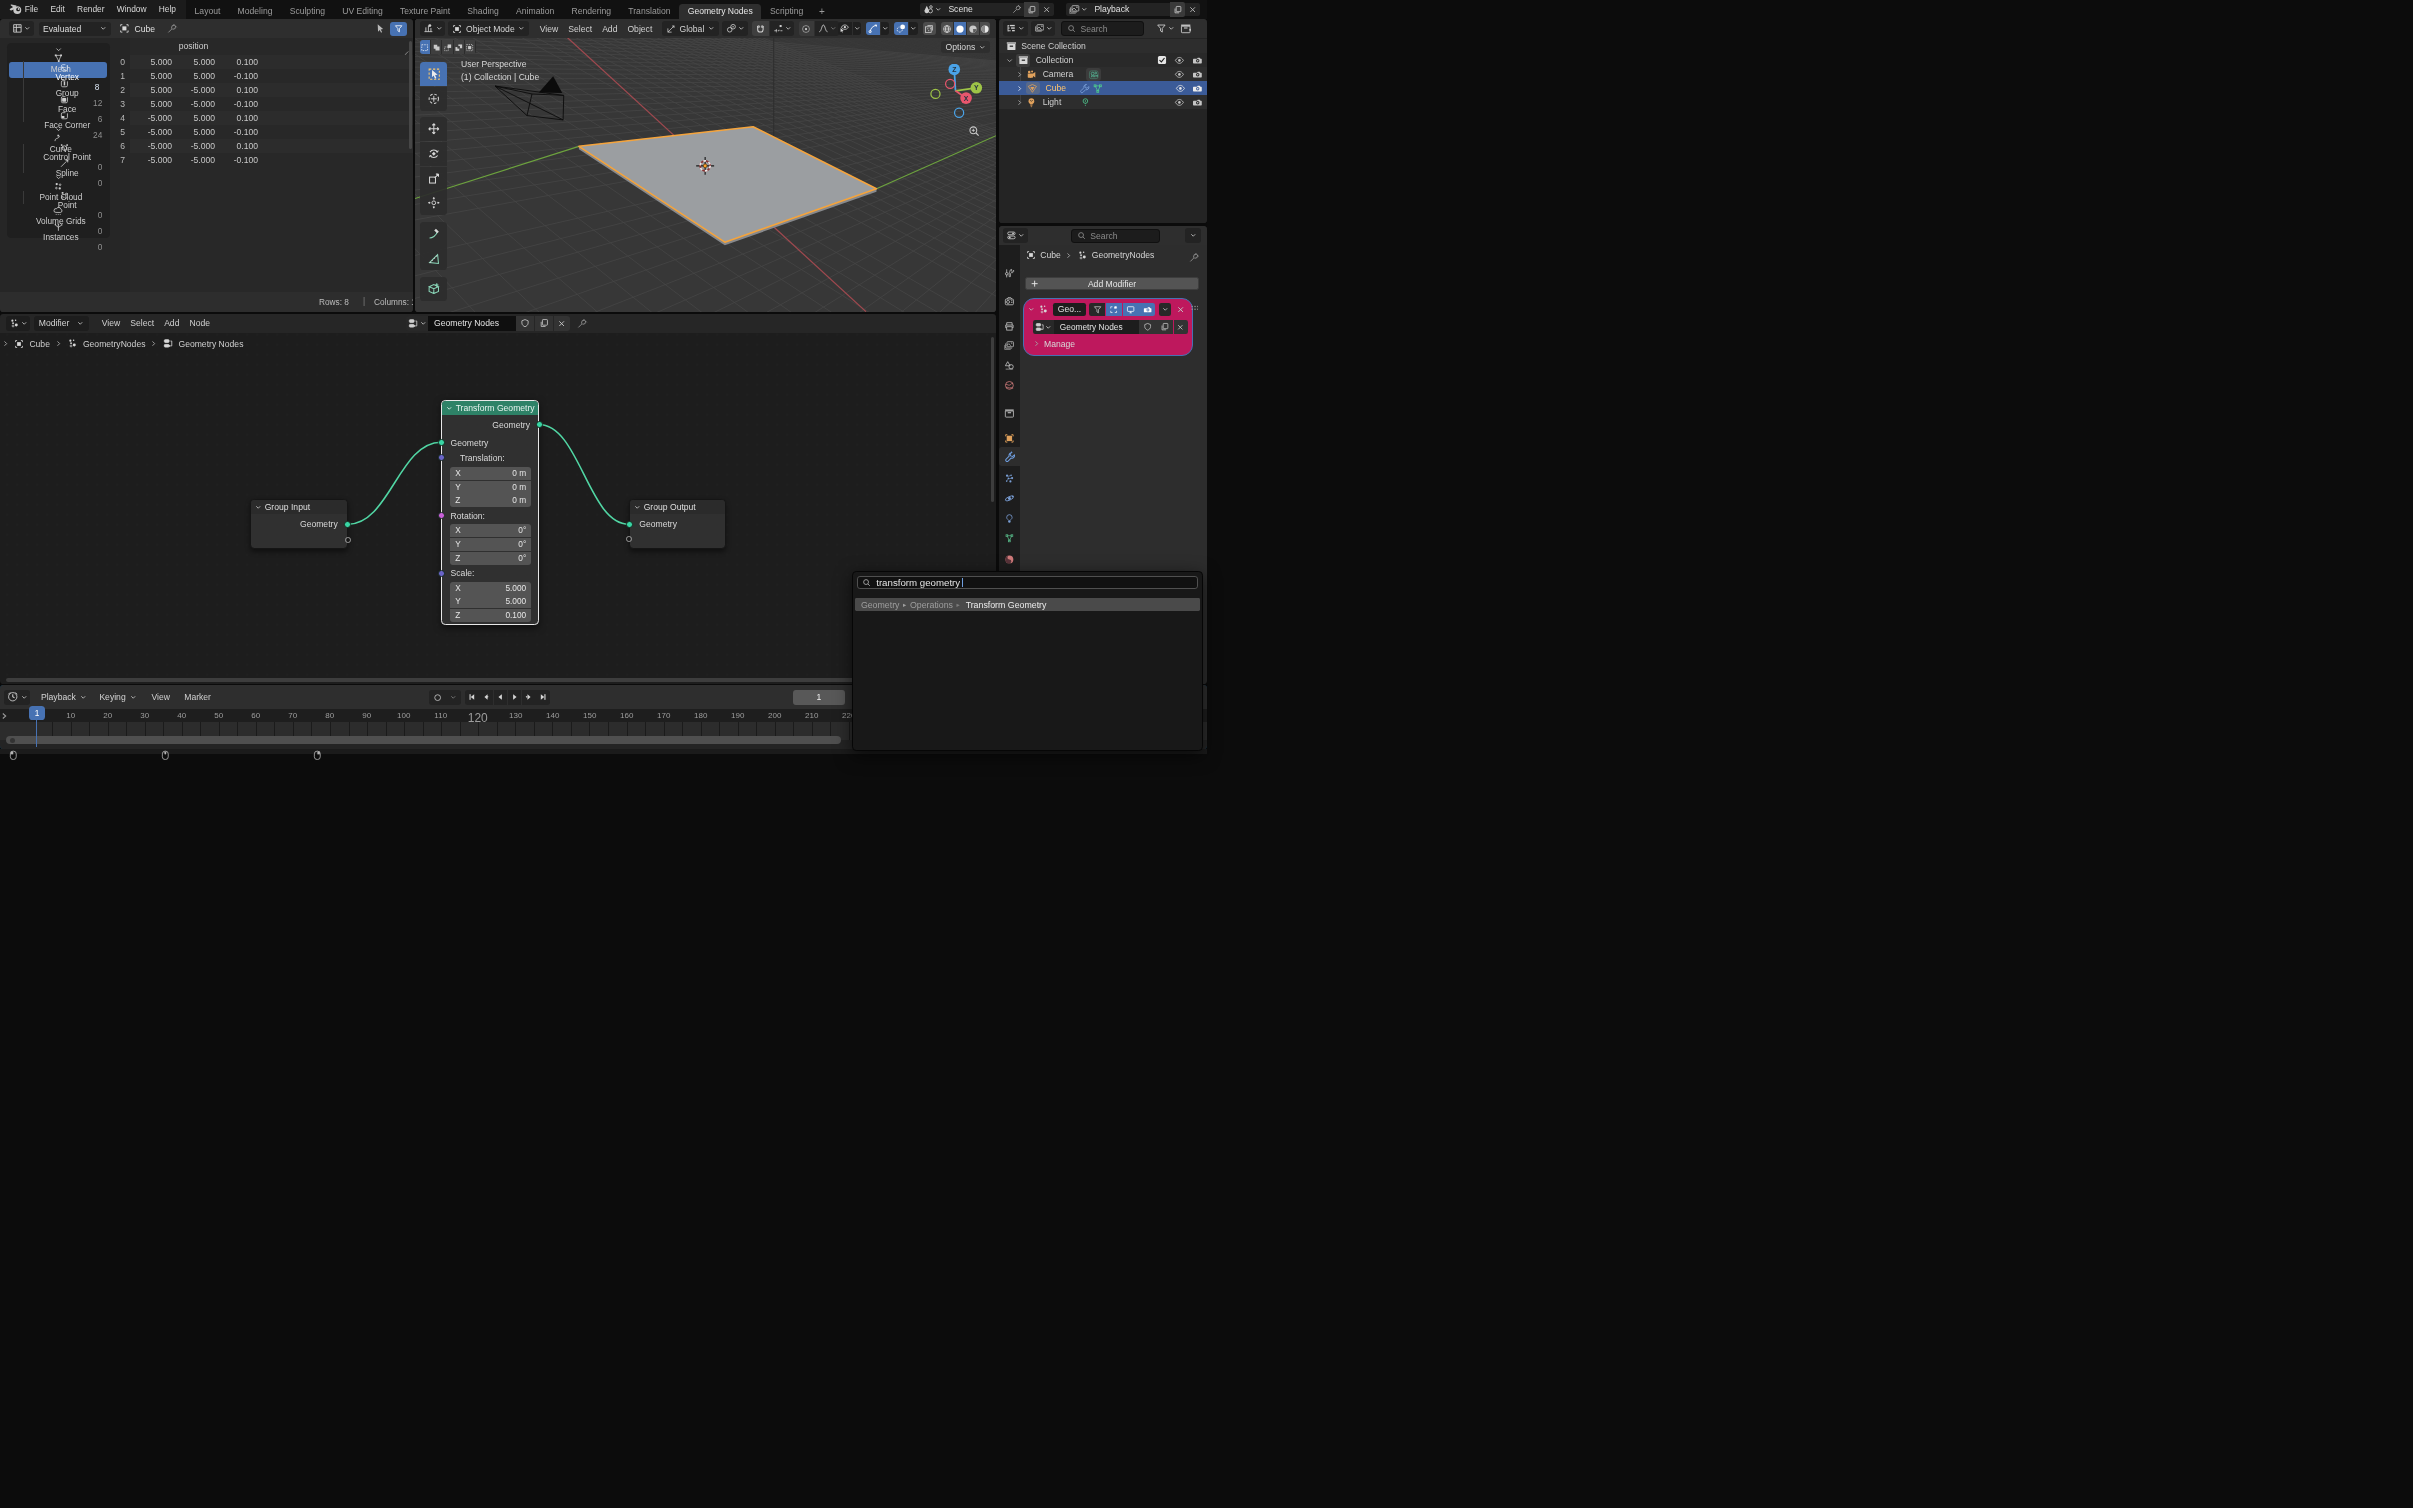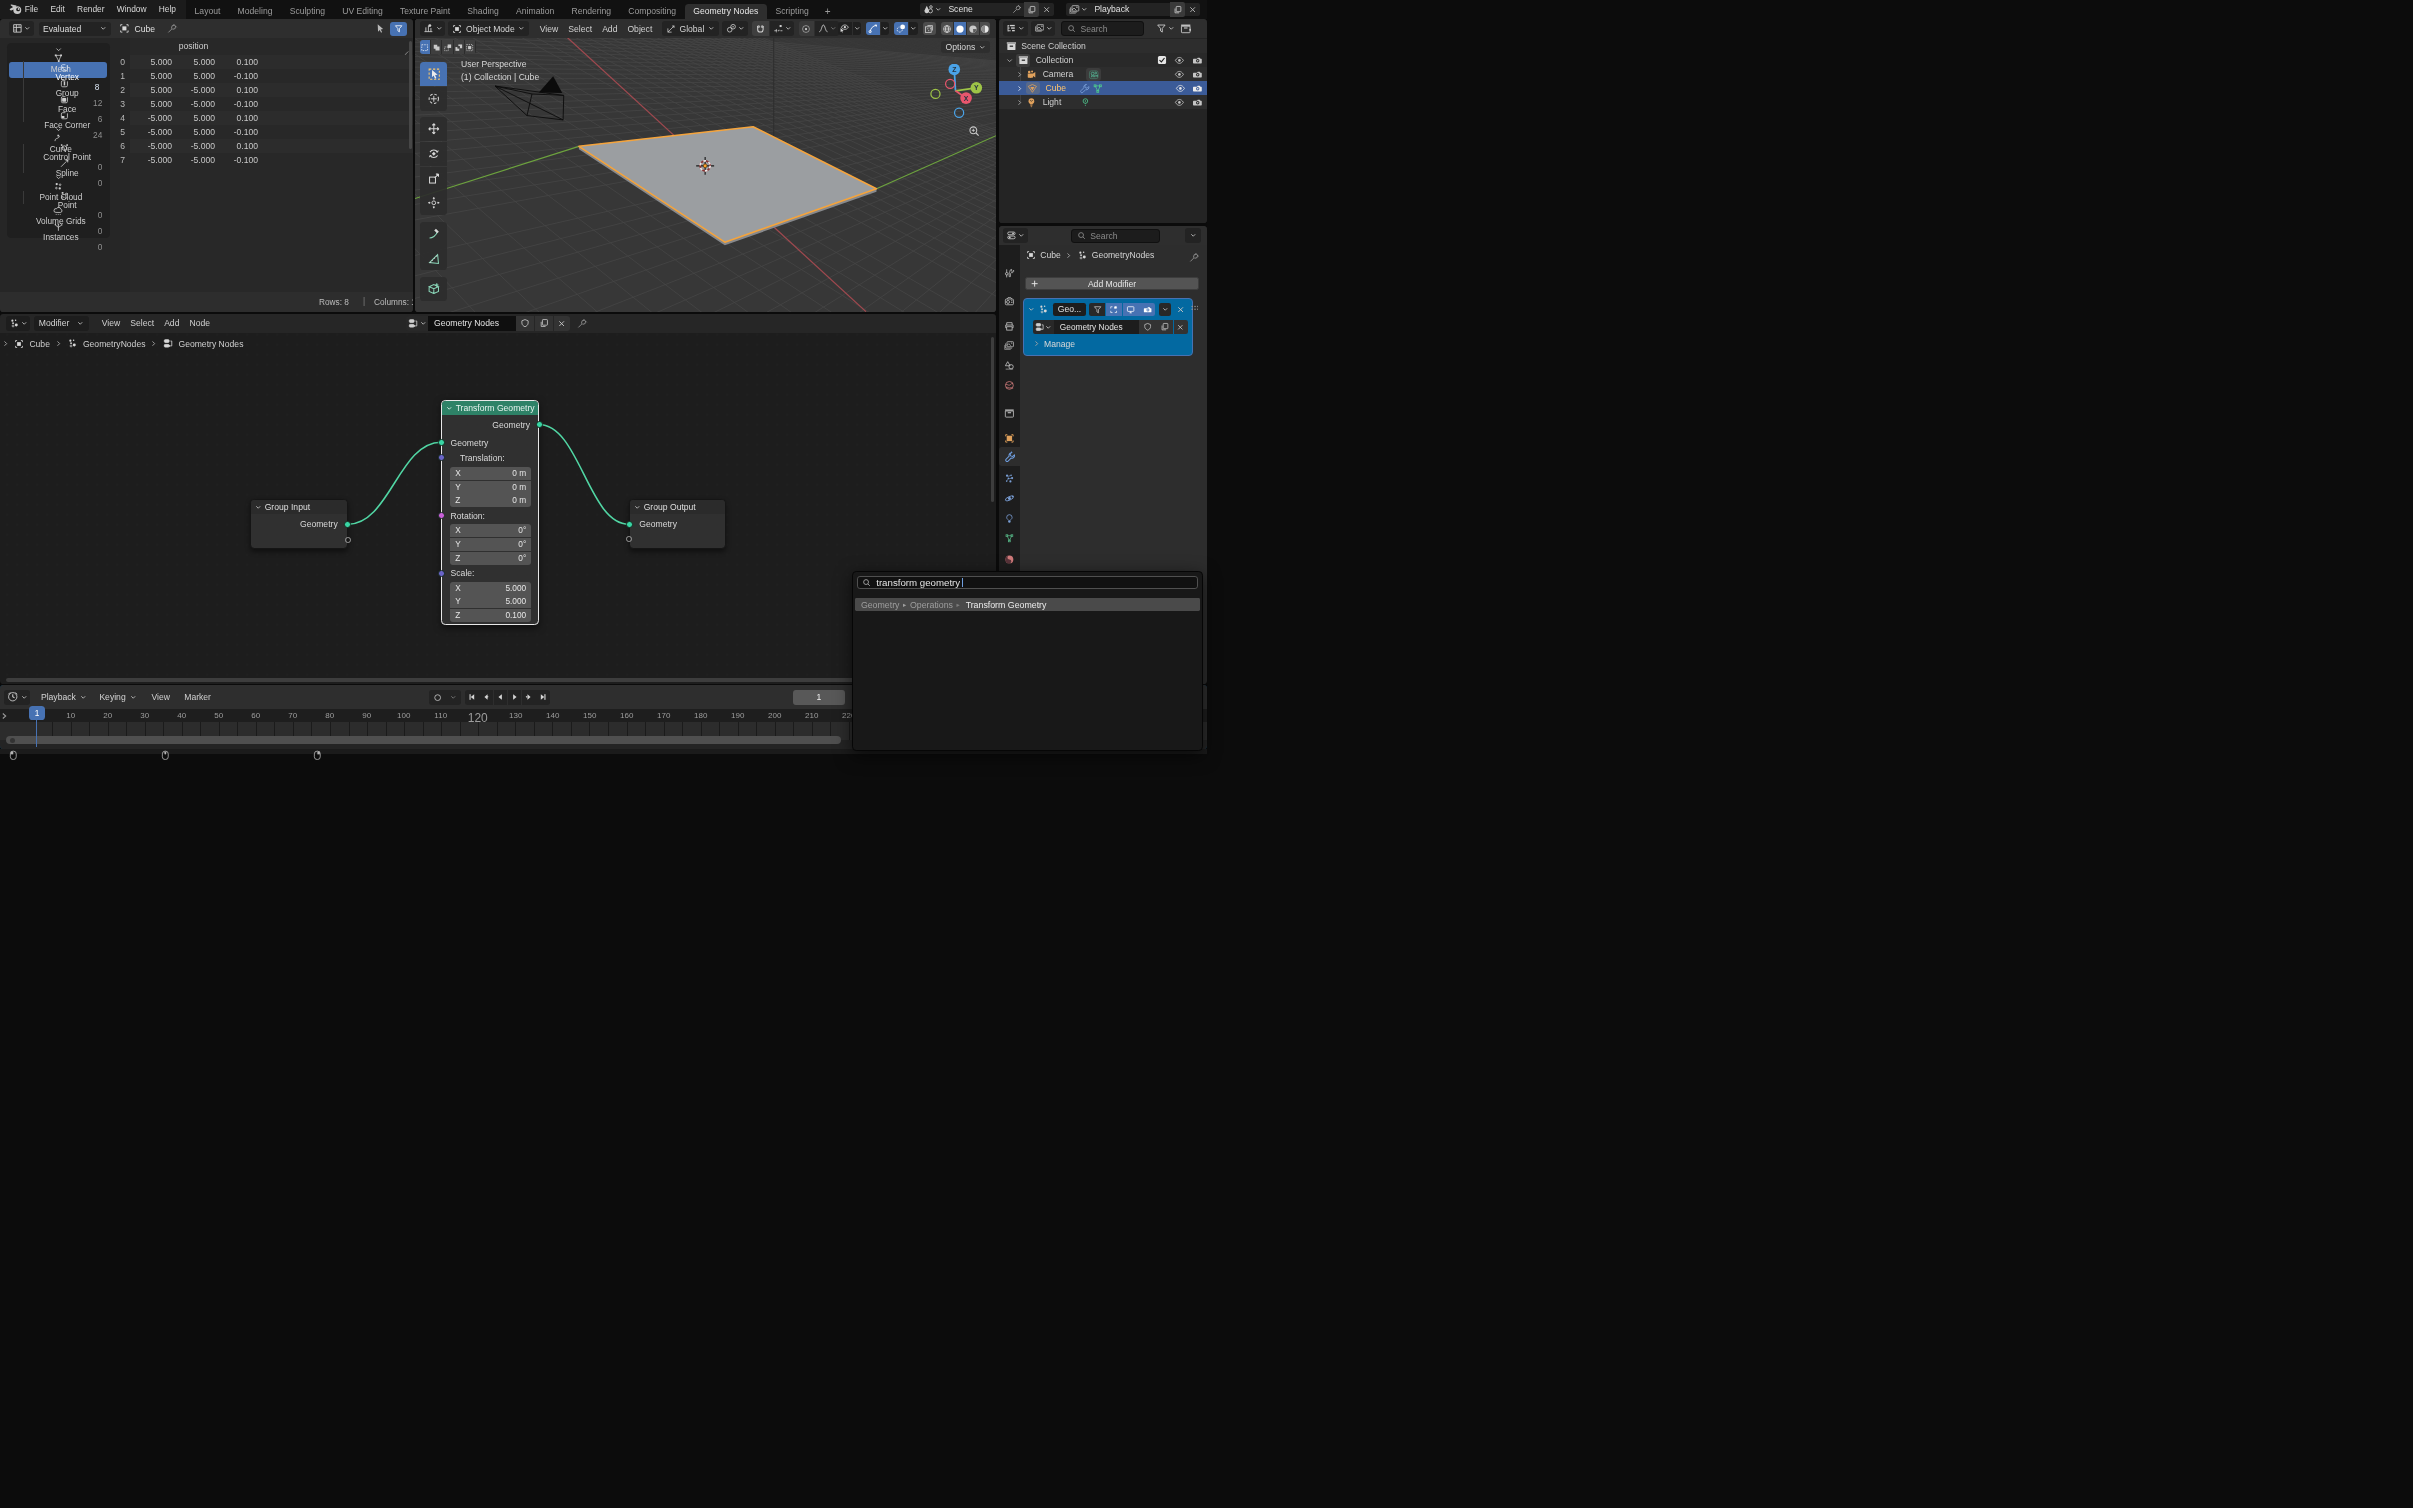--- a/index.html
+++ b/index.html
@@ -82,21 +82,21 @@
       </div>
     <div id="tabs">
       <span class="tab">Layout</span>
         <span class="tab">Modeling</span>
         <span class="tab">Sculpting</span>
         <span class="tab">UV Editing</span>
         <span class="tab">Texture Paint</span>
         <span class="tab">Shading</span>
         <span class="tab">Animation</span>
         <span class="tab">Rendering</span>
-        <span class="tab">Compositing</span>
+        <span class="tab">Translation</span>
         <span class="tab active">Geometry Nodes</span>
         <span class="tab">Scripting</span>
         <span class="tab" style="font-size:10px;padding:0 7.2px">+</span>
     </div>
     <div id="sceneblk">
       <div class="idsel" style="width:136px">
         <span class="ic">
           <svg width="10.8" height="10.8" viewBox="0 0 16 16" fill="none" stroke="#cdcdcd" stroke-width="1.2">
               <path d="M5.6 2.5 L8.8 9.2 A3.4 3.4 0 1 1 2.4 9.2 Z" fill="#cdcdcd" stroke="none"></path>
               <circle cx="11" cy="10.2" r="3"></circle>
@@ -1240,21 +1240,21 @@
           <circle cx="6" cy="11.8" r="1.4" fill="none" stroke="#d8d8d8" stroke-width="1"></circle>
         </svg>
         <span>GeometryNodes</span>
       </div>
       <svg style="position:absolute;right:7.2px;top:26px" width="10.8" height="10.8" viewBox="0 0 16 16" fill="none" stroke="#9a9a9a" stroke-width="1.2">
         <path d="M9.6 1.6 L14.4 6.4 M12.7 4.7 L12 8.3 L8.4 9.4 L6.6 7.6 L7.7 4 L11.3 3.3 M7.5 8.5 L2 14"></path>
       </svg>
       <div style="position:absolute;left:26px;top:51px;width:174px;height:13px;background:#545454;border-radius:2.5px;border:0.7px solid #3d3d3d;display:flex;align-items:center;justify-content:center;color:#e8e8e8"><svg style="position:absolute;left:4.3px" width="9.3" height="9.3" viewBox="0 0 14 14" stroke="#e8e8e8" stroke-width="1.4">
           <path d="M7 2.5 V11.5 M2.5 7 H11.5"></path>
         </svg>Add Modifier</div>
-      <div style="position:absolute;left:24px;top:72px;width:170px;height:58px;background:#0369a1;border:0.7px solid #4772b3;border-radius:4px">
+      <div style="position:absolute;left:24px;top:72px;width:170px;height:58px;background:#be185d;border:0.7px solid #4772b3;border-radius:11px">
         <div style="position:absolute;left:4.3px;top:3.6px;display:flex;align-items:center;gap:3.6px">
           <svg class="chev" viewBox="0 0 10 10" fill="none" stroke="#bbb" stroke-width="1.4">
             <path d="M2 3.5 L5 6.5 L8 3.5"></path>
           </svg>
           <svg width="10.8" height="10.8" viewBox="0 0 16 16" fill="#d8d8d8">
             <circle cx="5" cy="4" r="1.6"></circle>
             <circle cx="9.8" cy="3.2" r="1.1"></circle>
             <circle cx="6" cy="7.6" r="1.3"></circle>
             <circle cx="10.8" cy="10.5" r="2.2"></circle>
             <circle cx="6" cy="11.8" r="1.4" fill="none" stroke="#d8d8d8" stroke-width="1"></circle>

